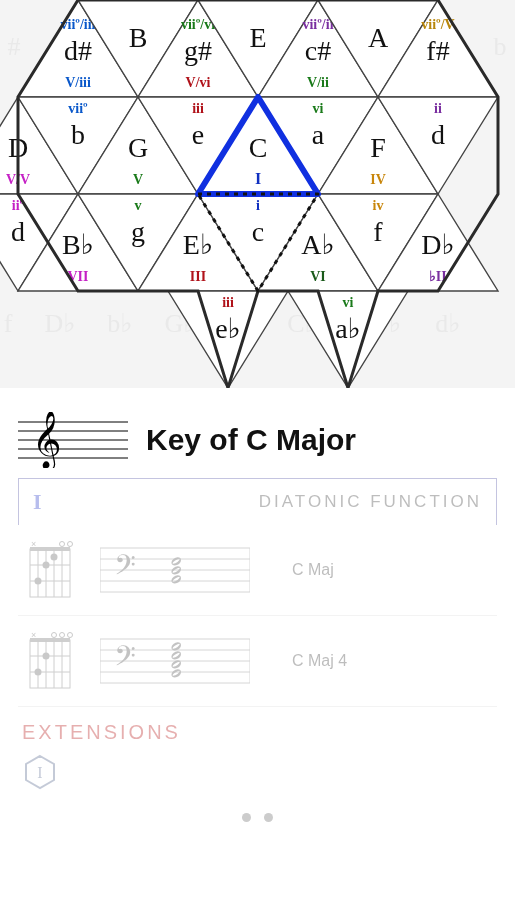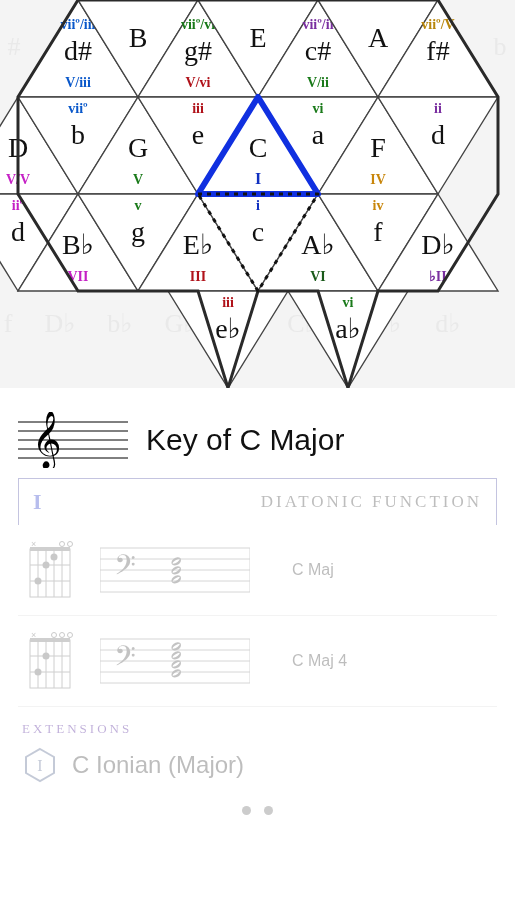--- a/index.html
+++ b/index.html
@@ -48,21 +48,21 @@
     text-anchor: middle;
   }
   .key-heading {
     display: flex;
     align-items: center;
     gap: 18px;
     padding: 24px 18px 10px 18px;
   }
   .title {
     font-size: 30px;
-    font-weight: 400;
+    font-weight: 700;
     color: #111;
   }
   .chord-section {
     opacity: 0.35;
     padding: 0 18px;
   }
   .func-header {
     border-top: 1px solid #5a5aa8;
     border-left: 1px solid #5a5aa8;
     border-right: 1px solid #5a5aa8;
@@ -74,40 +74,38 @@
   .func-roman {
     font-family: Georgia, serif;
     font-size: 22px;
     color: #3344cc;
     font-weight: bold;
   }
   .func-label {
     font-size: 17px;
     letter-spacing: 3px;
     color: #444;
-    font-family: Liberation Serif, serif;
   }
   .chord-row {
     display: flex;
     align-items: center;
     gap: 22px;
     padding: 14px 4px;
     border-bottom: 1px solid #ddd;
   }
   .chord-row .chord-name {
     font-size: 16px;
     color: #444;
     margin-left: 20px;
   }
   .ext-label {
-    font-size: 13px;
+    font-size: 20px;
     letter-spacing: 3px;
-    color: #4c1d95;
+    color: #b91c1c;
     padding: 14px 4px 2px 4px;
-    font-family: Liberation Serif, serif;
   }
   .ext-row {
     display: flex;
     align-items: center;
     gap: 14px;
     padding: 8px 4px;
   }
   .ext-name {
     font-size: 24px;
     color: #444;
@@ -334,20 +332,19 @@
     </svg>
     <span class="chord-name">C Maj 4</span>
   </div>
 
   <div class="ext-label">EXTENSIONS</div>
   <div class="ext-row">
     <svg width="36" height="36">
       <polygon points="18,2 32,10 32,26 18,34 4,26 4,10" fill="none" stroke="#5a6a90" stroke-width="2"></polygon>
       <text x="18" y="24" text-anchor="middle" font-family="Georgia,serif" font-size="16" fill="#5a6a90">I</text>
     </svg>
-    <span class="ext-name">C Ionian (Major)</span>
   </div>
 </div>
 
 <div class="dots">
   <span class="dot"></span>
   <span class="dot"></span>
 </div>
 
 </body></html>

